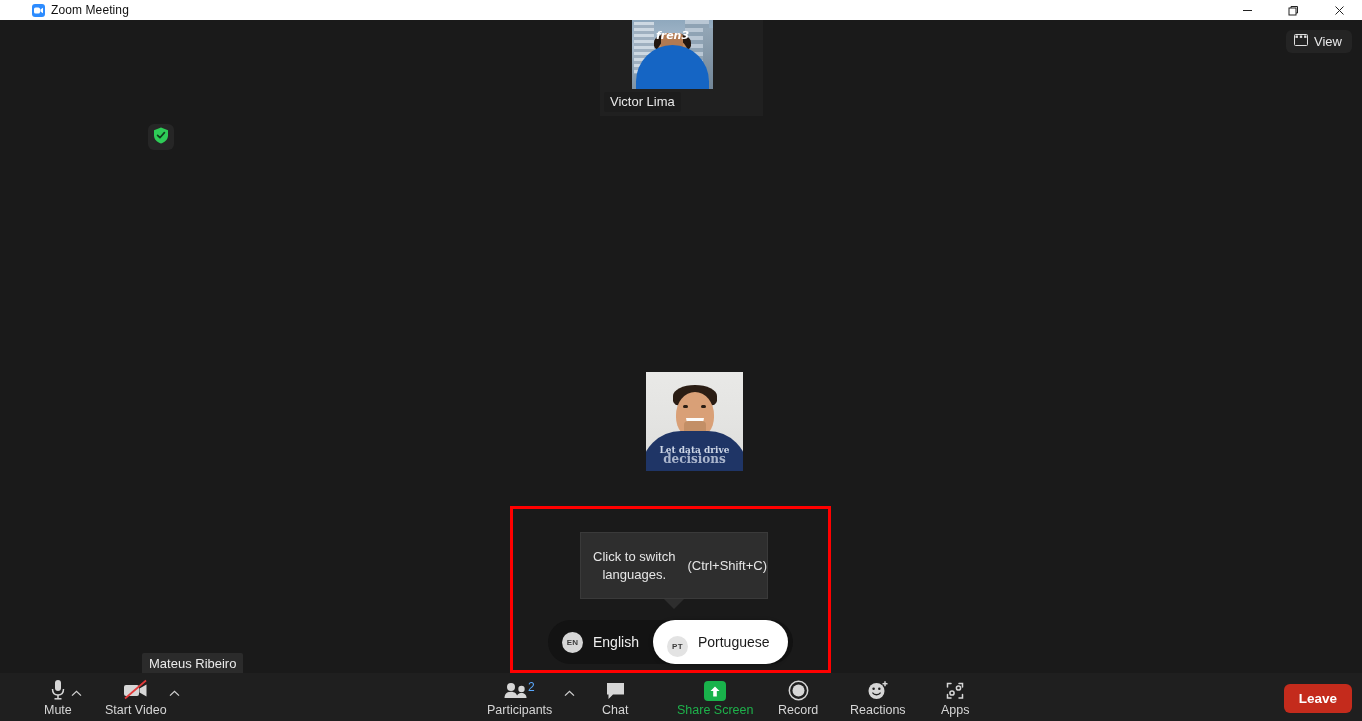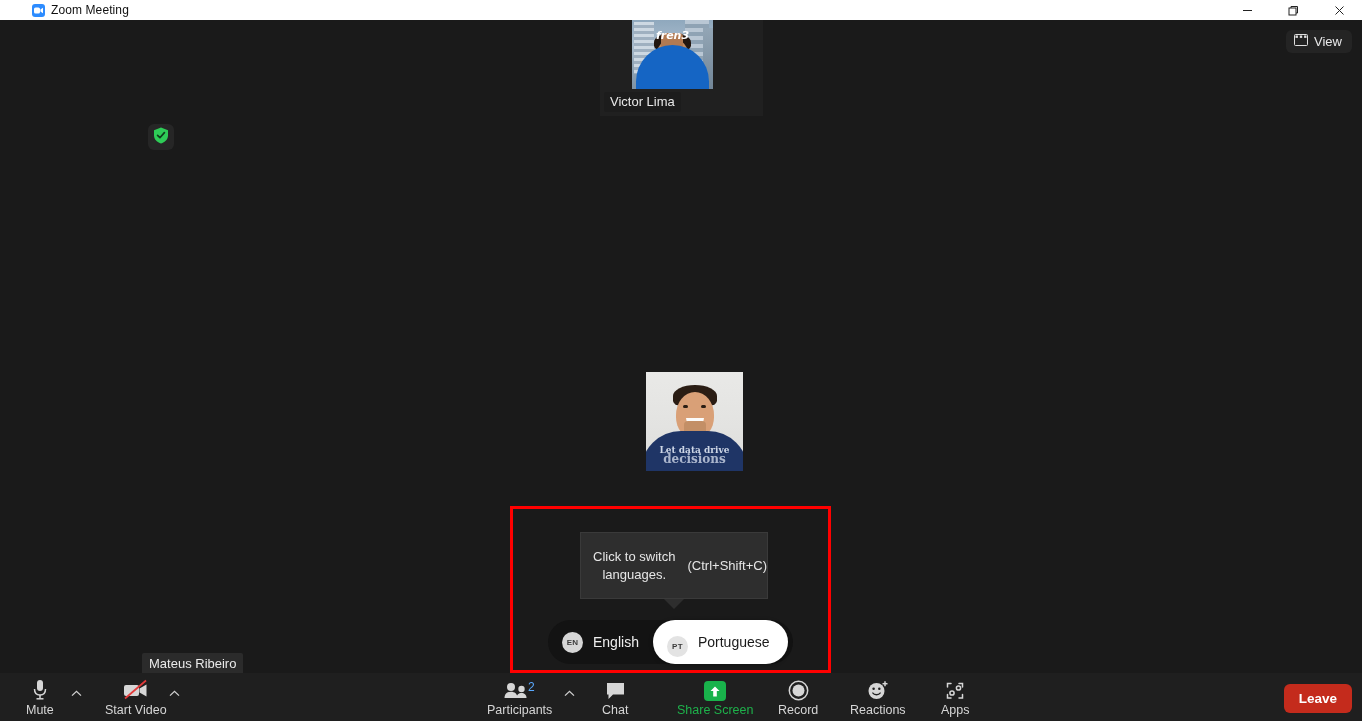--- a/index.html
+++ b/index.html
@@ -325,21 +325,21 @@
     <div class="lang-opt active">
       <span class="lang-badge">PT</span>
       <span>Portuguese</span>
     </div>
   </div>
 
   <div class="self-name">Mateus Ribeiro</div>
 
   <div class="toolbar">
 
-    <div class="tb-item" style="left:26px;">
+    <div class="tb-item" style="left:44px;">
       <span class="tb-icon">
         <svg width="16" height="22" viewBox="0 0 16 22">
           <rect x="5" y="1" width="6" height="11" rx="3" fill="#d6d6d6"></rect>
           <path d="M2.5 10 C2.5 14 5 16 8 16 C11 16 13.5 14 13.5 10" fill="none" stroke="#d6d6d6" stroke-width="1.5"></path>
           <line x1="8" y1="16" x2="8" y2="19.5" stroke="#d6d6d6" stroke-width="1.5"></line>
           <line x1="4.5" y1="19.8" x2="11.5" y2="19.8" stroke="#d6d6d6" stroke-width="1.5"></line>
         </svg>
       </span>
       <span class="tb-label">Mute</span>
     </div>

